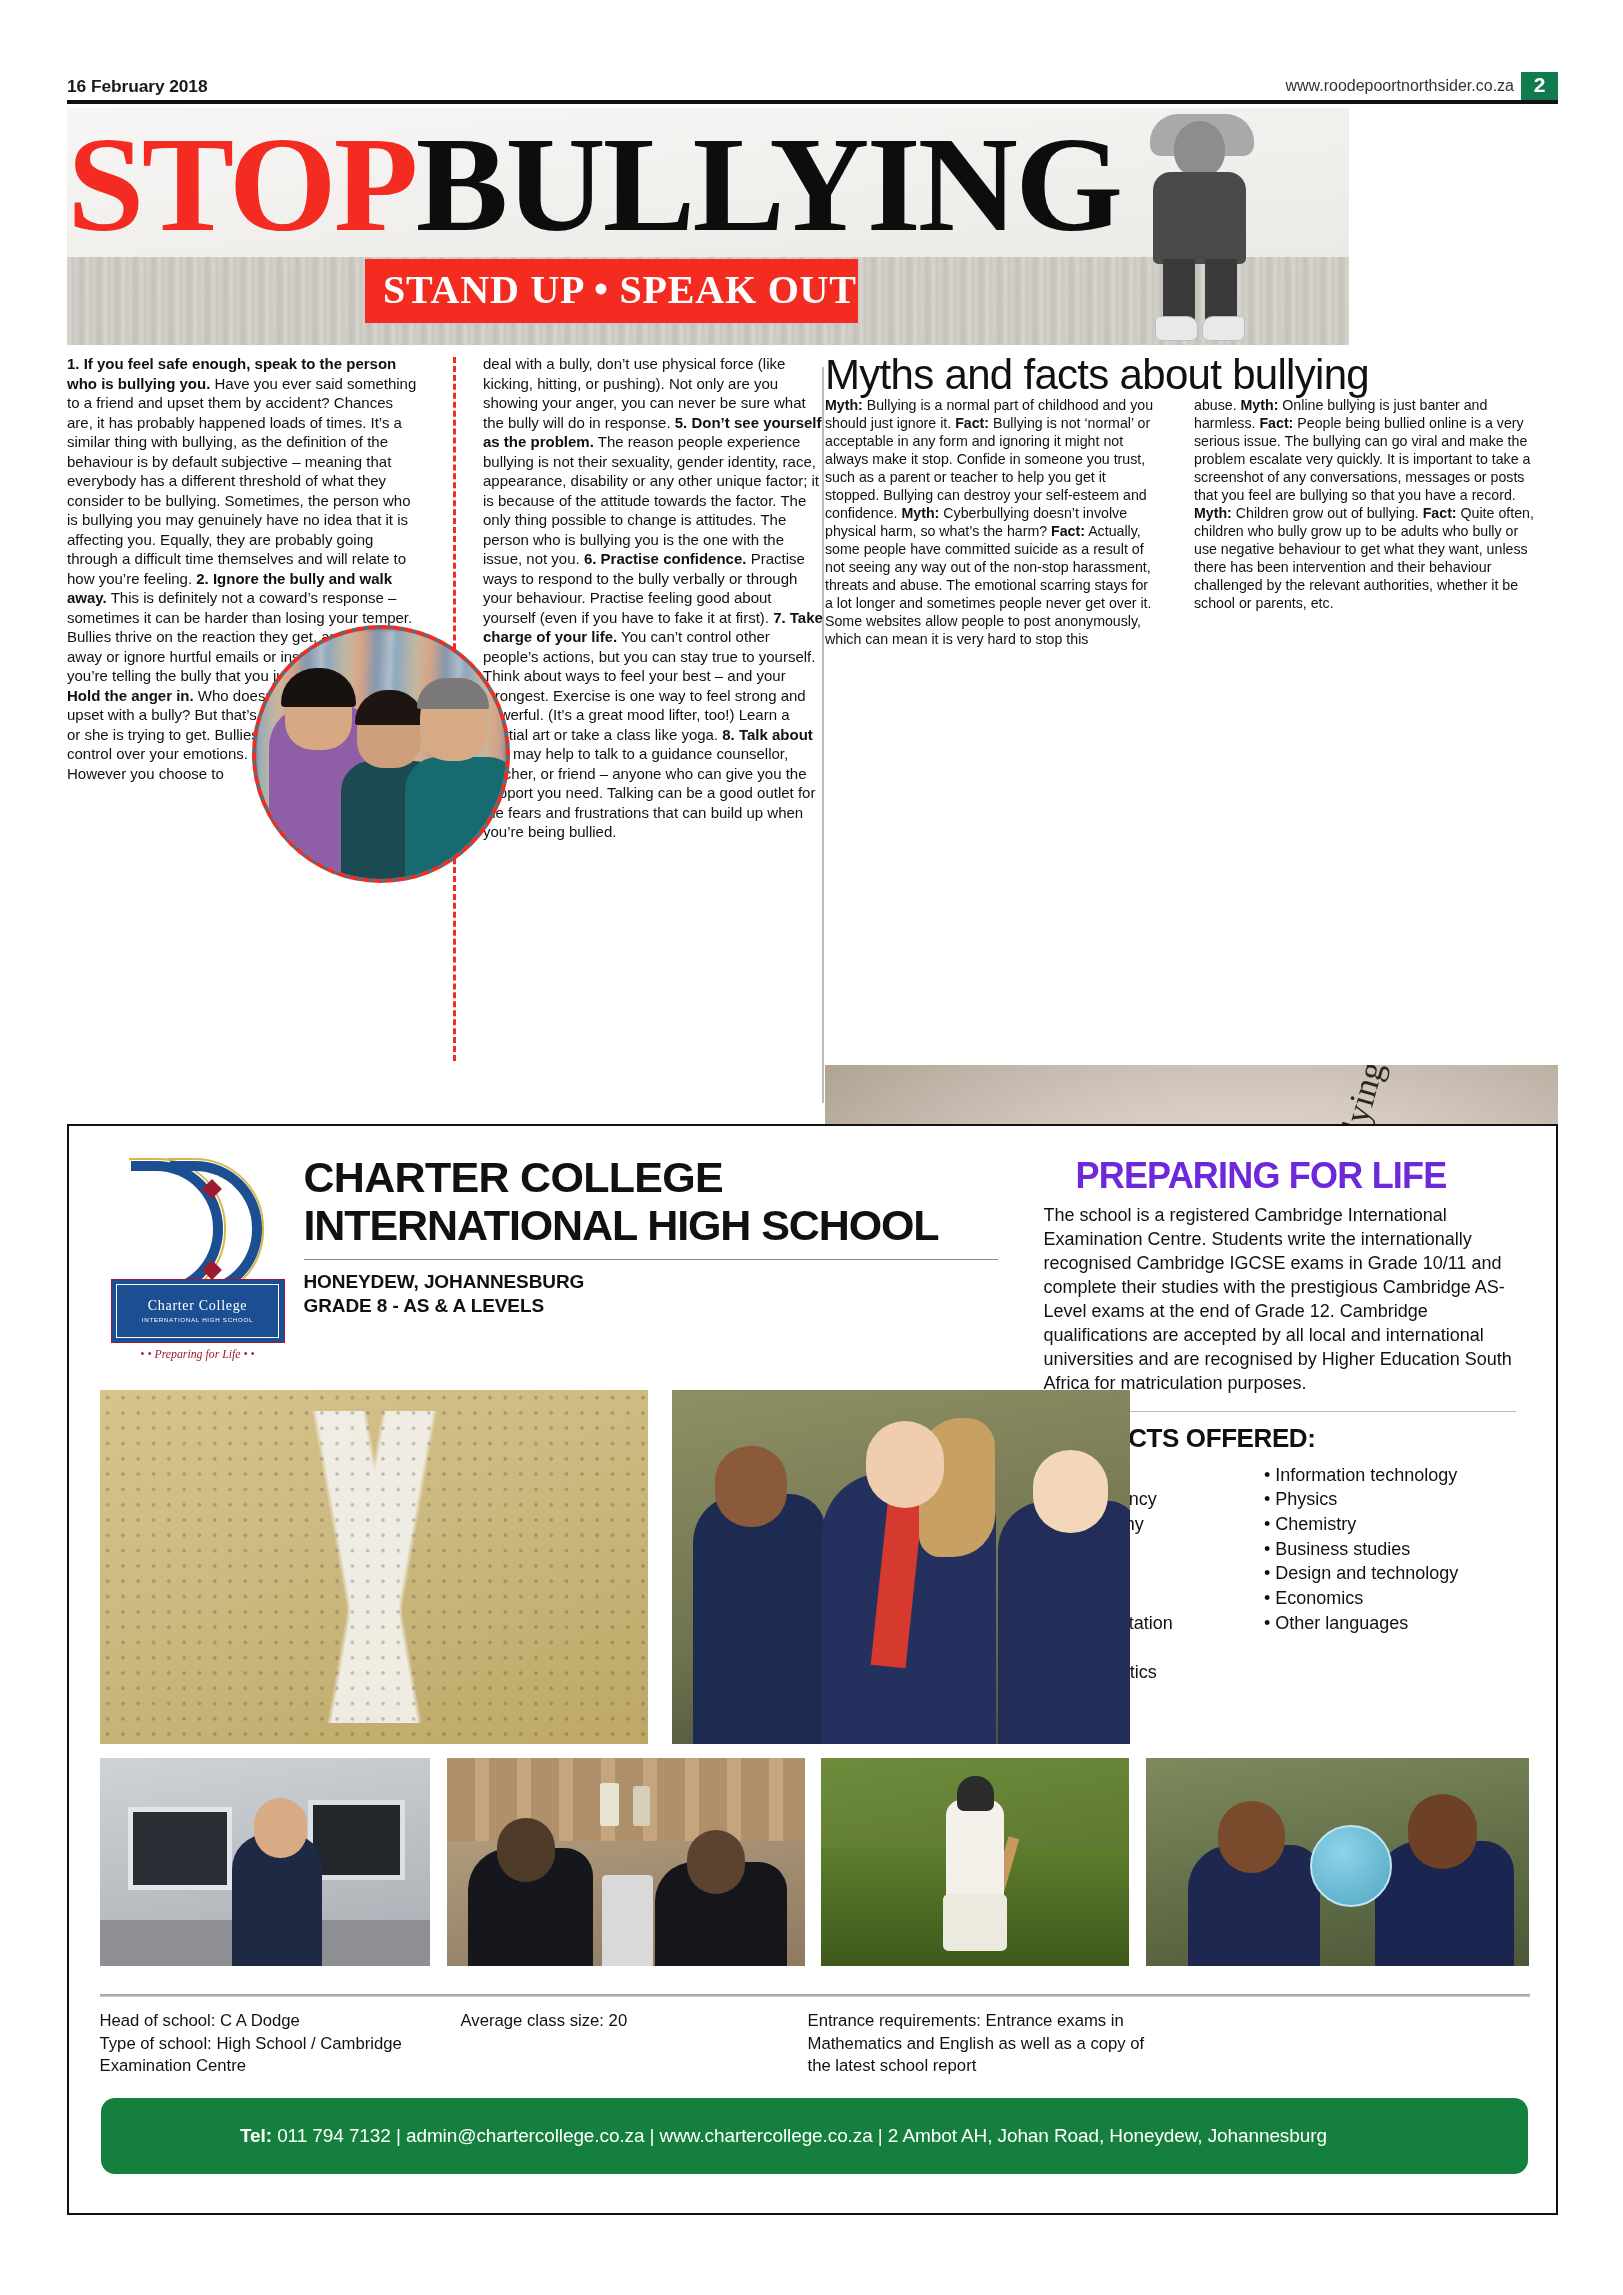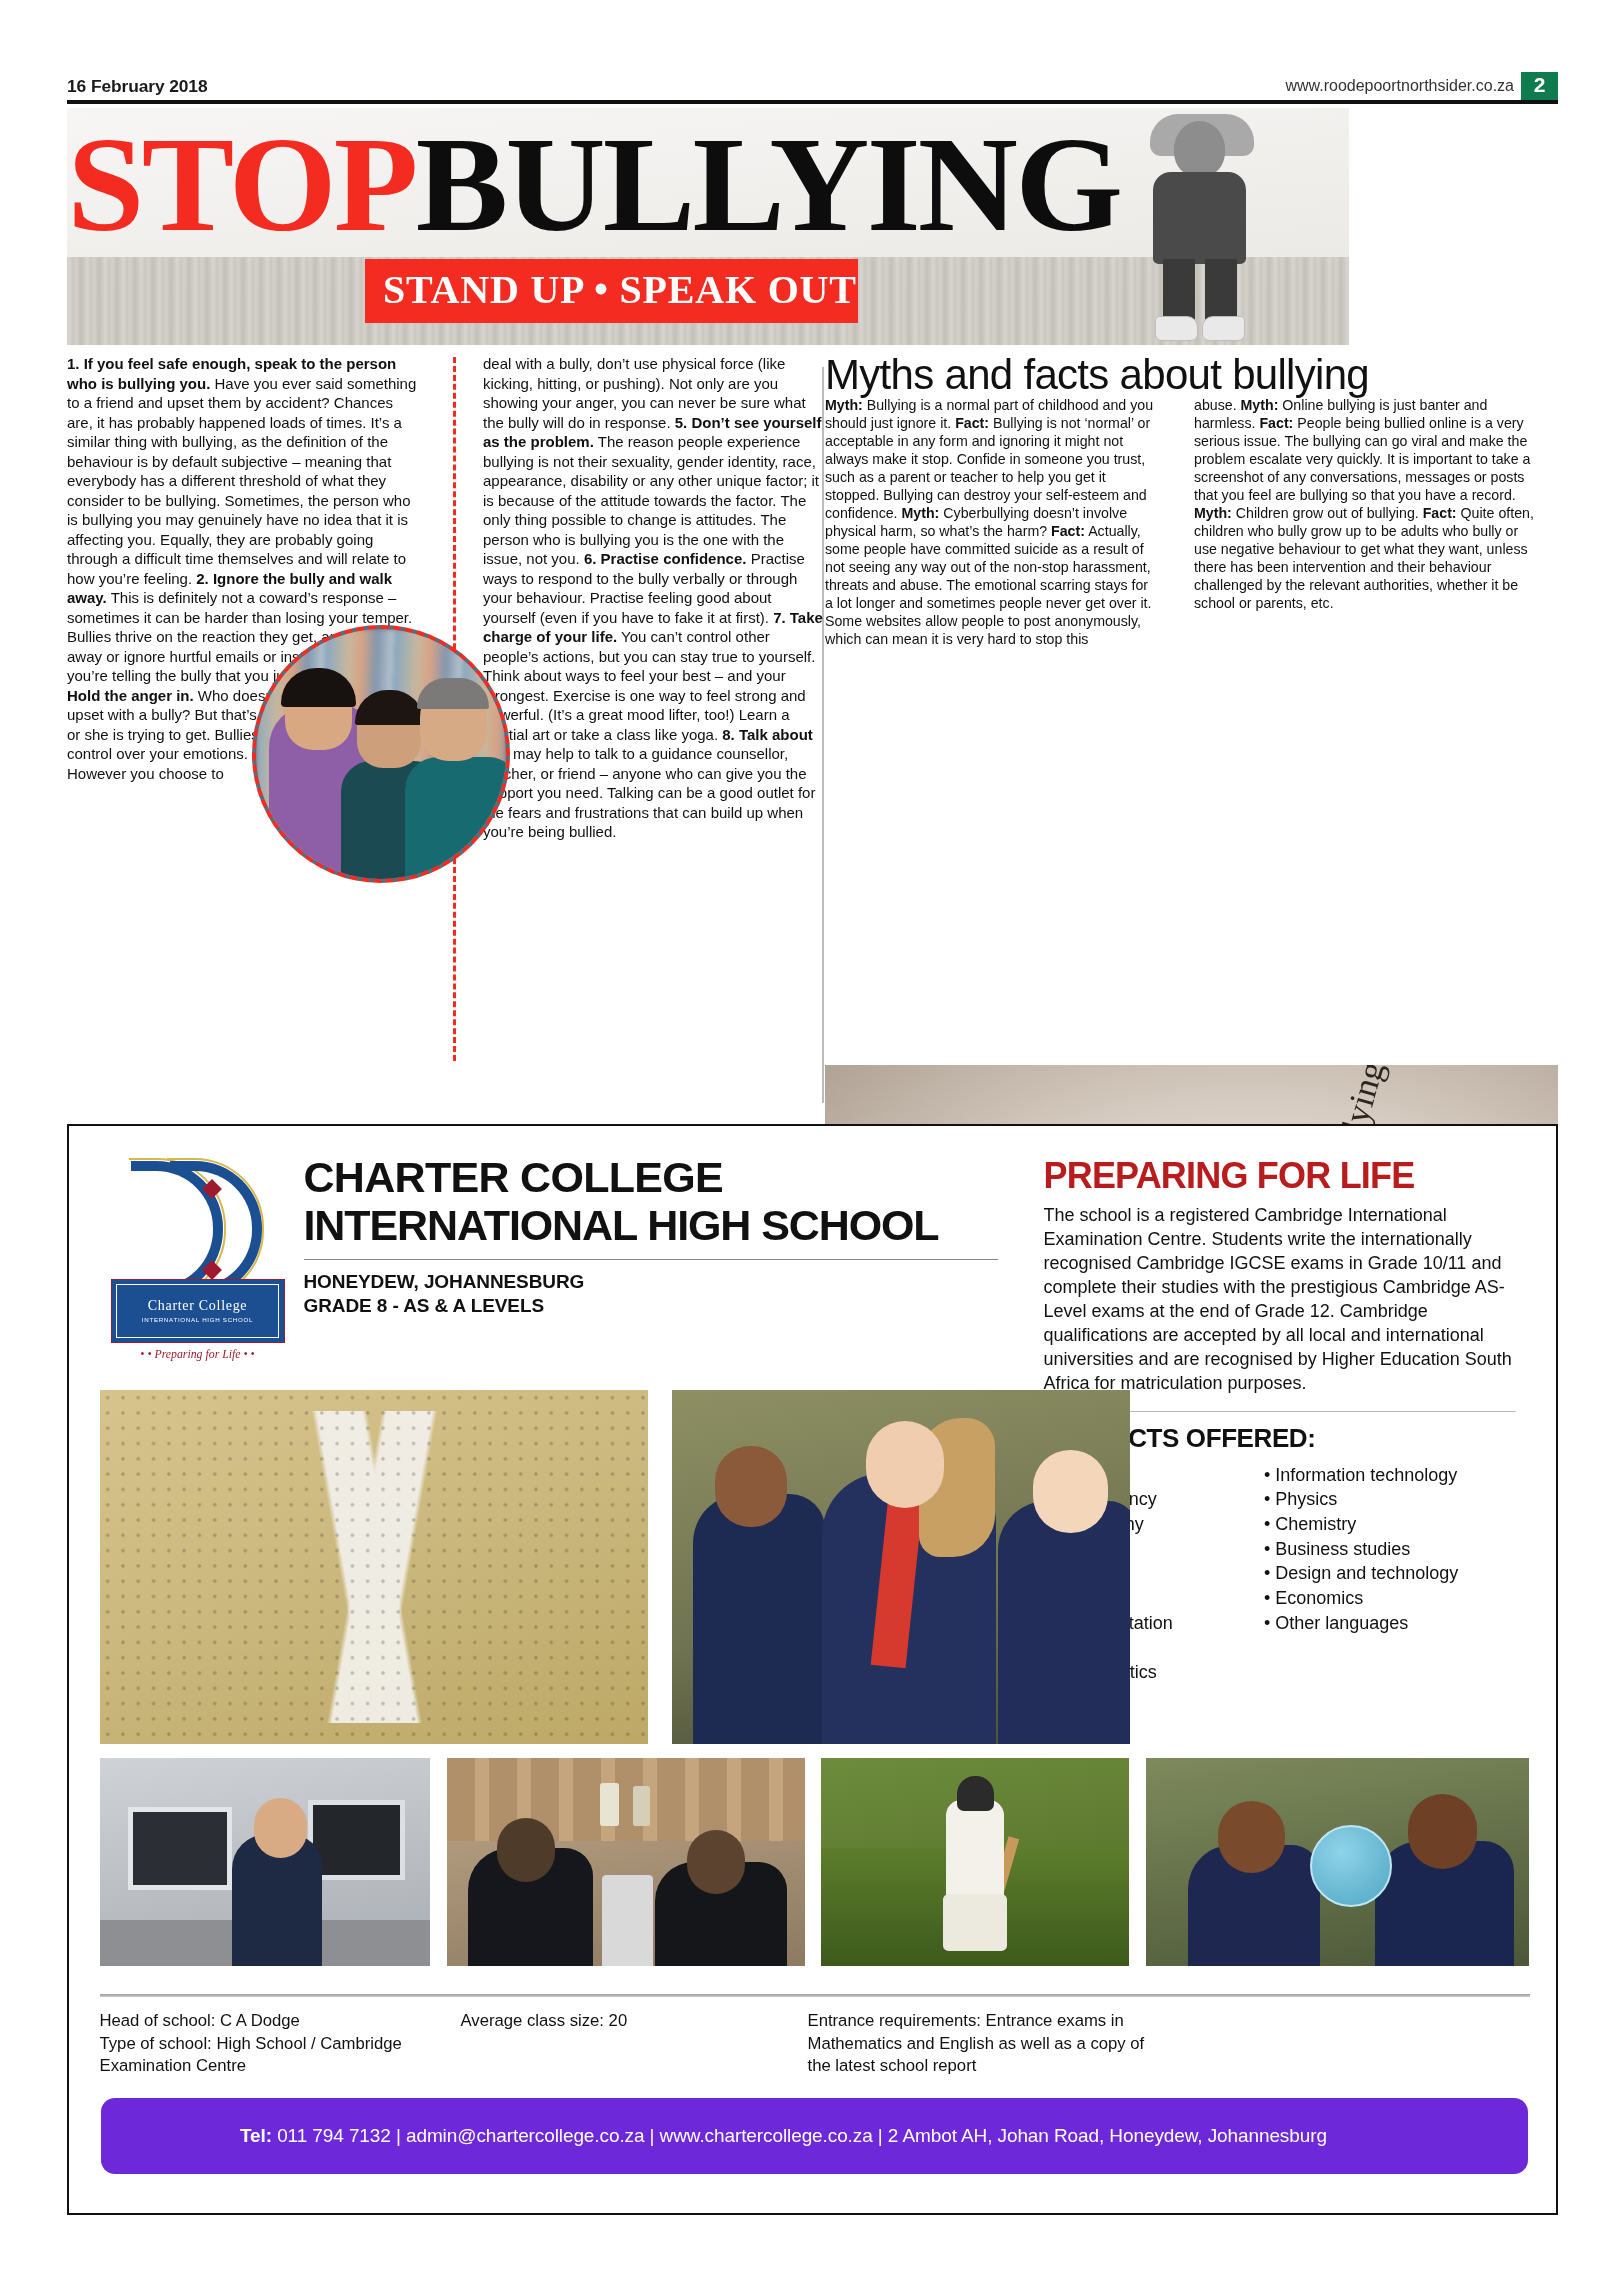--- a/index.html
+++ b/index.html
@@ -262,21 +262,21 @@
   }
   .ad-h2 {
     font-size: 43px; font-weight: bold; color:#111; line-height:1.12;
     letter-spacing:-1.1px;
   }
   .ad-hr { margin: 9.7px 0 9.7px 0; height:1.4px; background:#888; width: 694px; }
   .ad-loc { font-size: 19px; font-weight: bold; color:#111; line-height: 1.28; letter-spacing:-0.1px;}
 
   .ad-right-col { position:absolute; left: 944px; top: 9.7px; width: 472px; }
   .ad-prep-title {
-    font-size: 36px; font-weight: bold; color:#b91c1c; letter-spacing:-0.8px; line-height:1.05;
+    font-size: 36px; font-weight: bold; color:#6d28d9; letter-spacing:-0.8px; line-height:1.05;margin-left:32px;
   }
   .ad-prep-body { font-size: 18px; line-height: 1.33; color:#111; margin-top: 9.7px; }
   .ad-right-hr { height:1.4px; background:#bbb; margin: 15.3px 0 11px 0; }
   .ad-subj-title { font-size: 26px; font-weight:bold; color:#111; letter-spacing:-0.4px; }
   .subj-cols { display:flex; gap: 19.4px; margin-top: 8.3px; }
   .subj-col { font-size: 18px; line-height: 1.37; color:#111; }
   .subj-col div { white-space: nowrap; }
   #subjColA { width: 201px; }
   #subjColB { width: 229px; }
 
@@ -395,21 +395,21 @@
   .fact-cell { font-size: 16.7px; line-height: 1.36; color:#111; }
   .fact-cell b { font-weight: normal; }
   #factA { width: 361px; }
   #factB { width: 347px; }
   #factC { width: 361px; }
   #factD { width: 292px; }
 
   
   .contact-bar {
     position:absolute; left: 32px; top: 972px; width: 1427px; height: 76px;
-    background: #6d28d9; border-radius: 14px;
+    background: #15803d; border-radius: 14px;
     display:flex; align-items:center;
   }
   .contact-text {
     color:#fff; font-size: 19px; padding-left: 139px; letter-spacing:-0.1px; white-space:nowrap;
   }
   .contact-text b { font-weight: bold; }
 </style>
 </head>
 <body>
 

